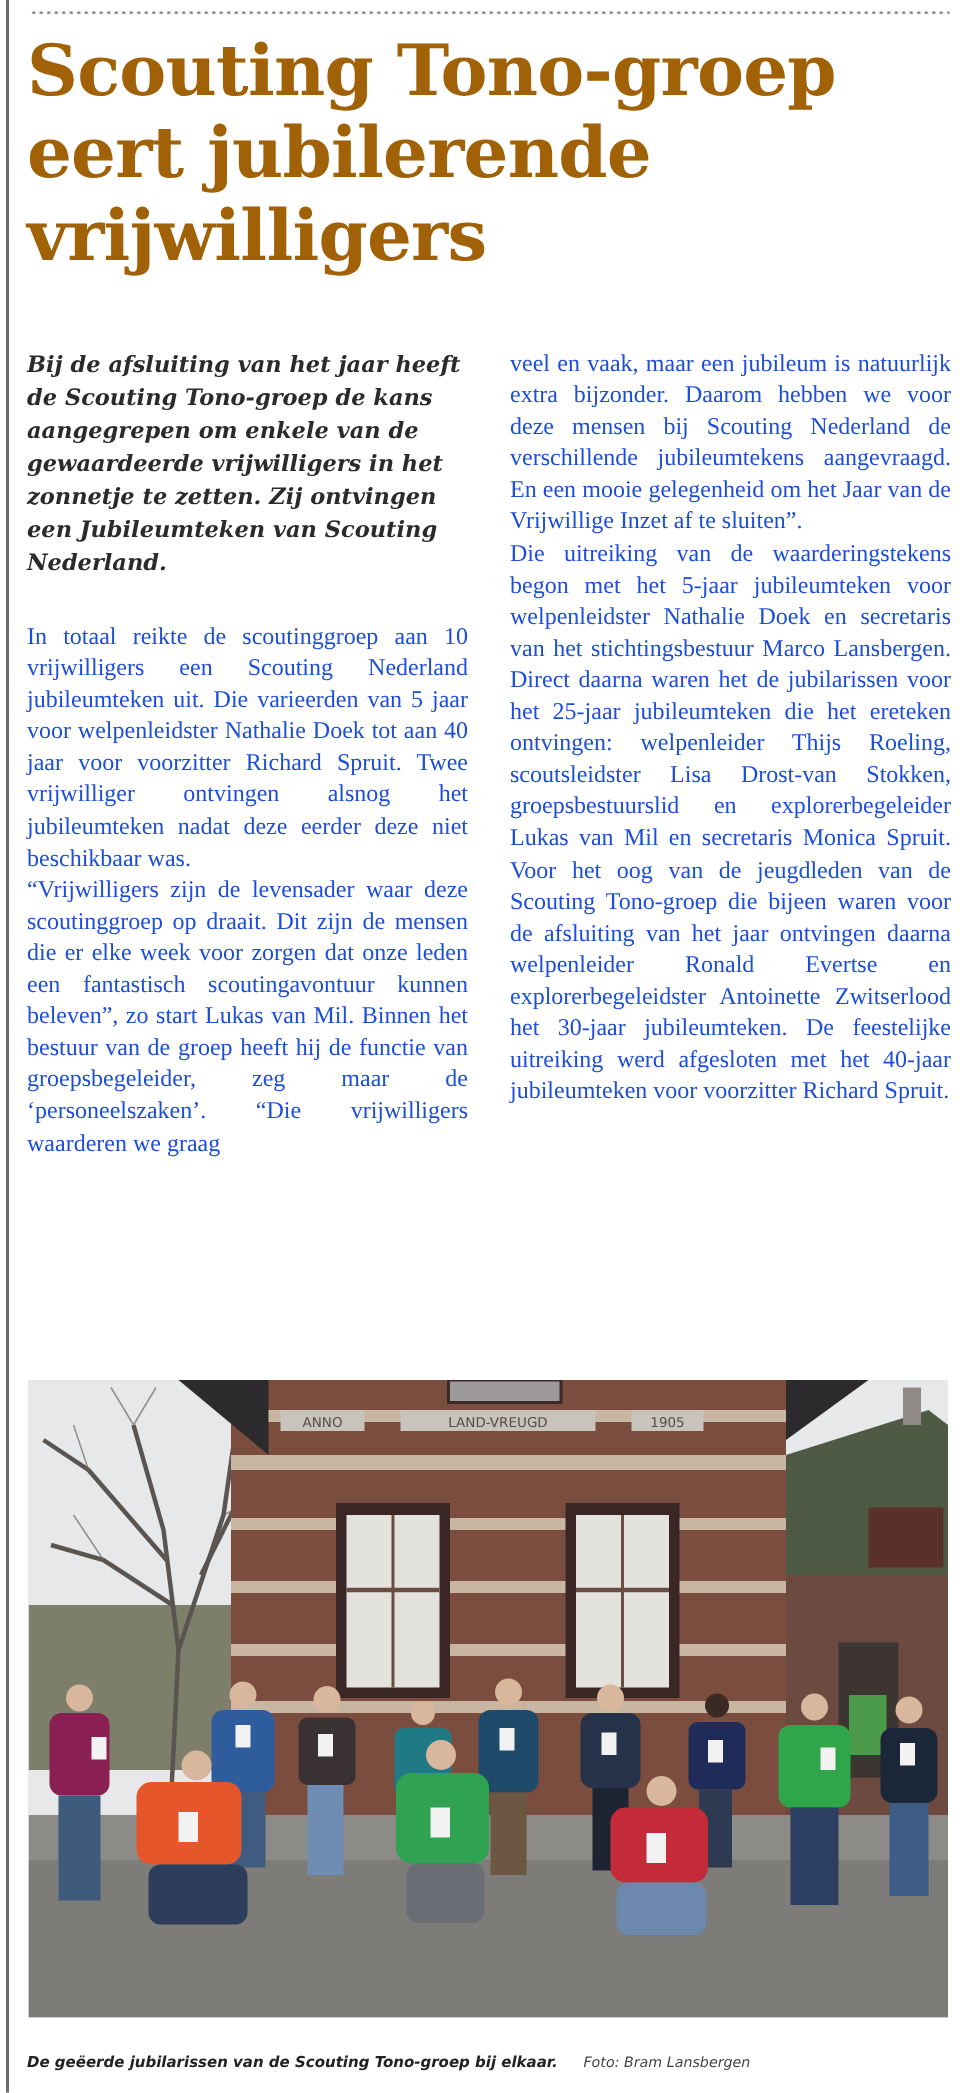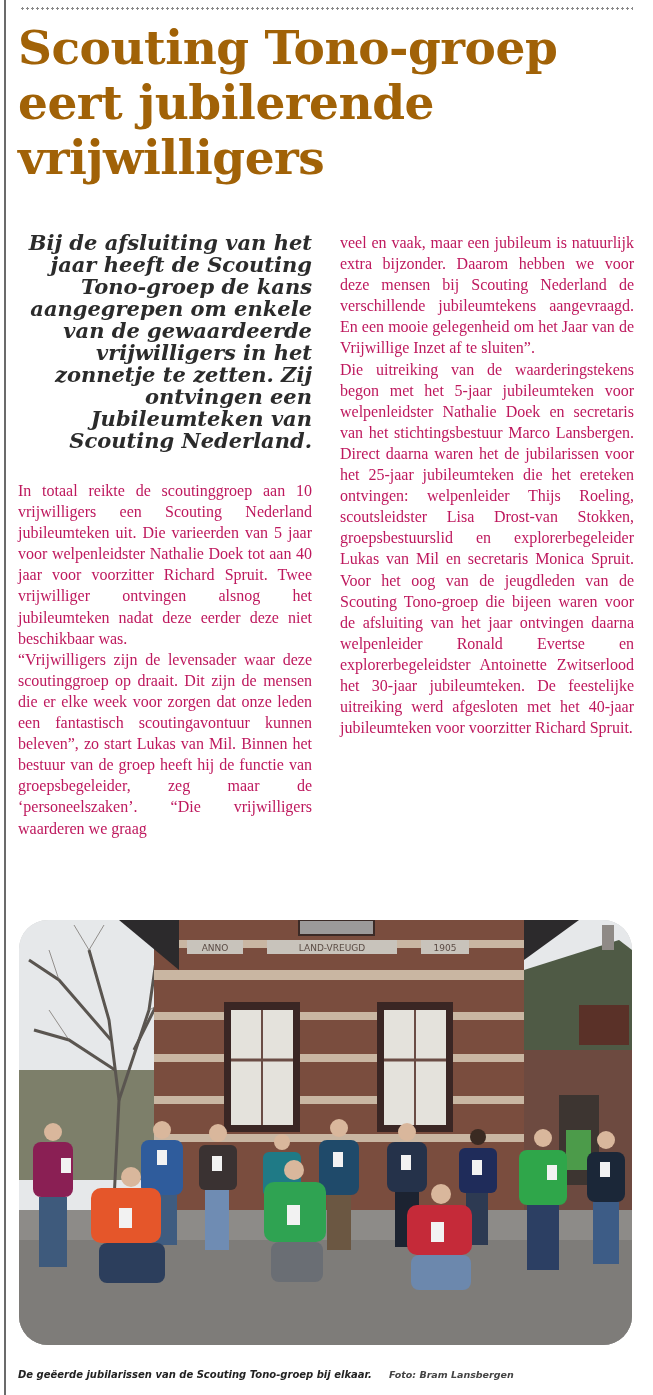--- a/index.html
+++ b/index.html
@@ -6,26 +6,26 @@
   body { width:653px; height:1395px; position:relative; overflow:hidden; font-family:"DejaVu Serif", serif; color:#2a2a2a; }
   .left-rule { position:absolute; left:4px; top:0; width:2px; height:1395px; background:#6b6b6b; }
   .top-dots { position:absolute; left:20px; right:20px; top:7px; height:3px;
     background-image: radial-gradient(circle, #8a8a8a 1px, transparent 1.2px);
     background-size:5px 3px; background-repeat:repeat-x; }
   .headline { position:absolute; left:18px; top:20px; width:620px; font-family:"DejaVu Serif", serif;
     font-weight:bold; font-size:47px; line-height:55px; color:#a16207; letter-spacing:-0.5px; margin:0; }
   .col { position:absolute; top:232px; width:294px; }
   .col.left { left:18px; }
   .col.right { left:340px; }
-  .intro { font-family:"DejaVu Serif", serif; font-style:italic; font-weight:bold; font-size:21px; line-height:22px; color:#2b2b2b; margin:0 0 28px 0;text-align:right; }
-  .body-text { font-family:"Liberation Serif", serif; font-size:16px; line-height:21.1px; text-align:justify; color:#be185d; margin:0; hyphens:manual; }
-  .photo { position:absolute; left:19px; top:920px; width:613px; height:425px; overflow:hidden; background:#cfcfcf;border-radius:29px; }
+  .intro { font-family:"DejaVu Serif", serif; font-style:italic; font-weight:bold; font-size:15px; line-height:22px; color:#2b2b2b; margin:0 0 28px 0; }
+  .body-text { font-family:"Liberation Serif", serif; font-size:16px; line-height:21.1px; text-align:justify; color:#1d4ed8; margin:0; hyphens:manual; }
+  .photo { position:absolute; left:19px; top:920px; width:613px; height:425px; overflow:hidden; background:#cfcfcf; }
   .caption { position:absolute; left:18px; top:1363px; width:620px; font-family:"DejaVu Sans", sans-serif; font-style:italic; color:#222; }
   .caption .main { font-size:10px; font-weight:bold; }
-  .caption .credit { font-size:9.5px; font-weight:bold; margin-left:12px; color:#444; }
+  .caption .credit { font-size:9.5px; font-weight:normal; margin-left:12px; color:#444; }
 </style>
 </head>
 <body>
 
 <div class="left-rule"></div>
 <div class="top-dots"></div>
 
 <h1 class="headline">Scouting Tono-groep eert jubilerende vrijwilligers</h1>
 
 <div class="col left">

